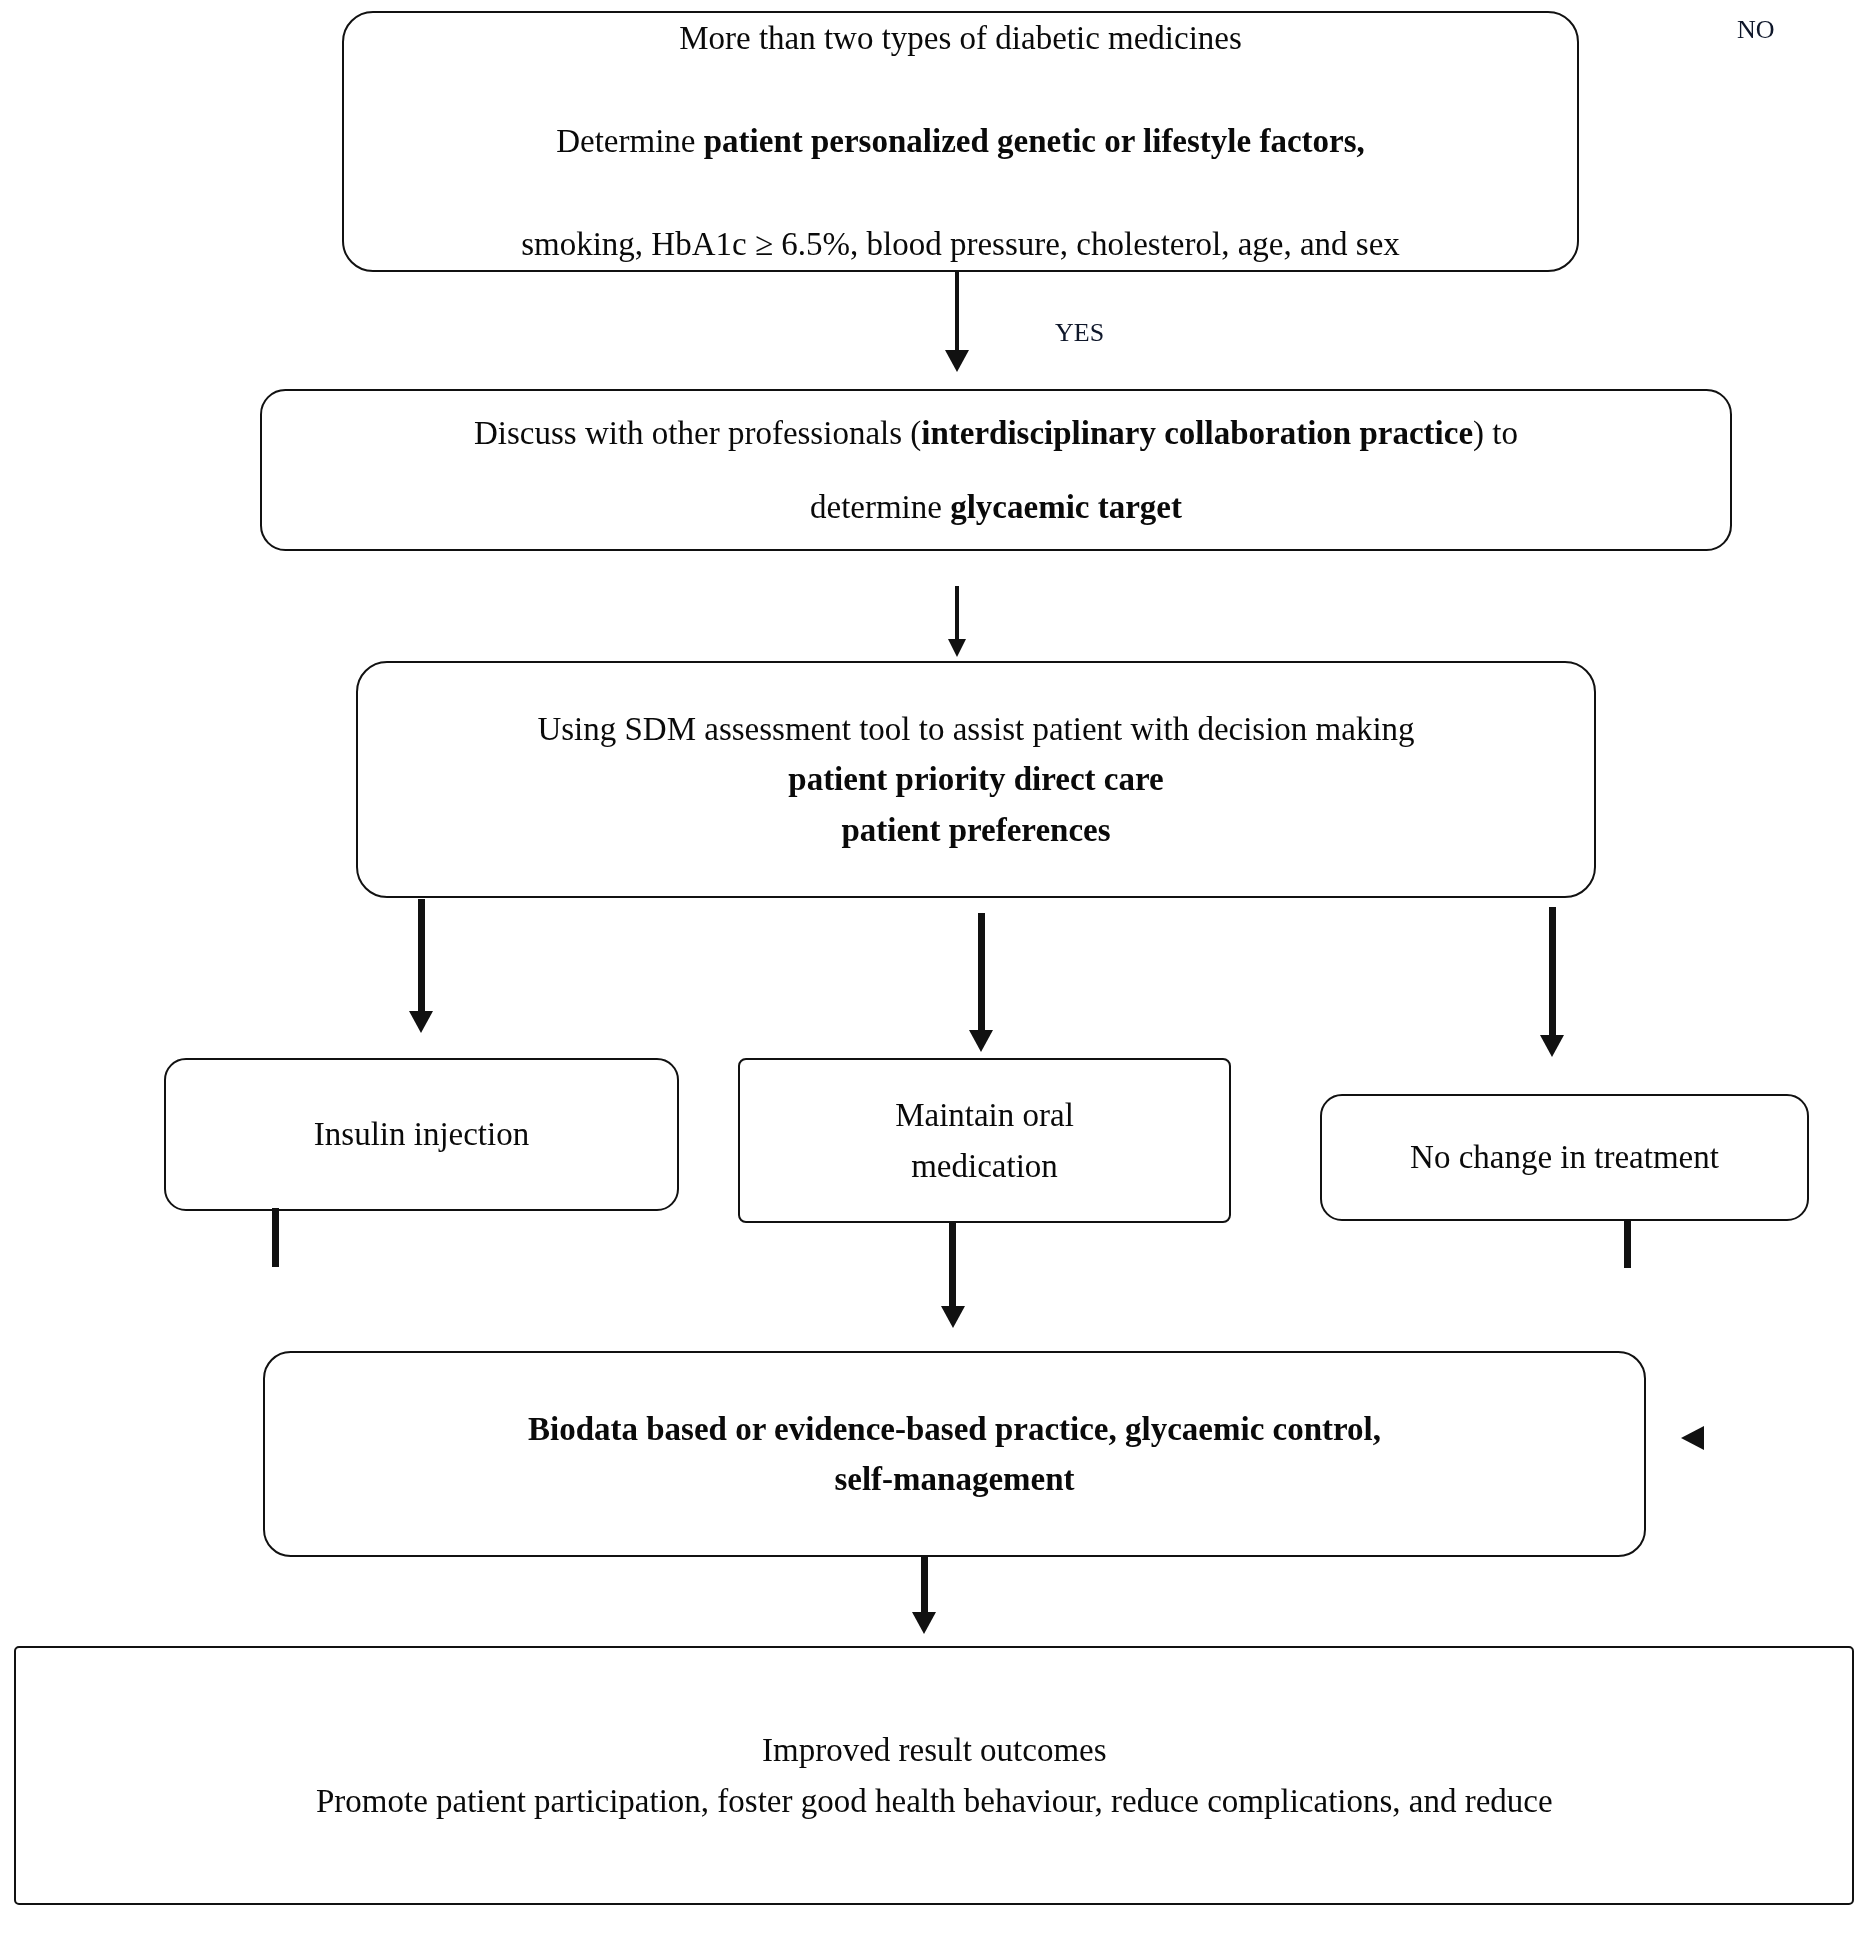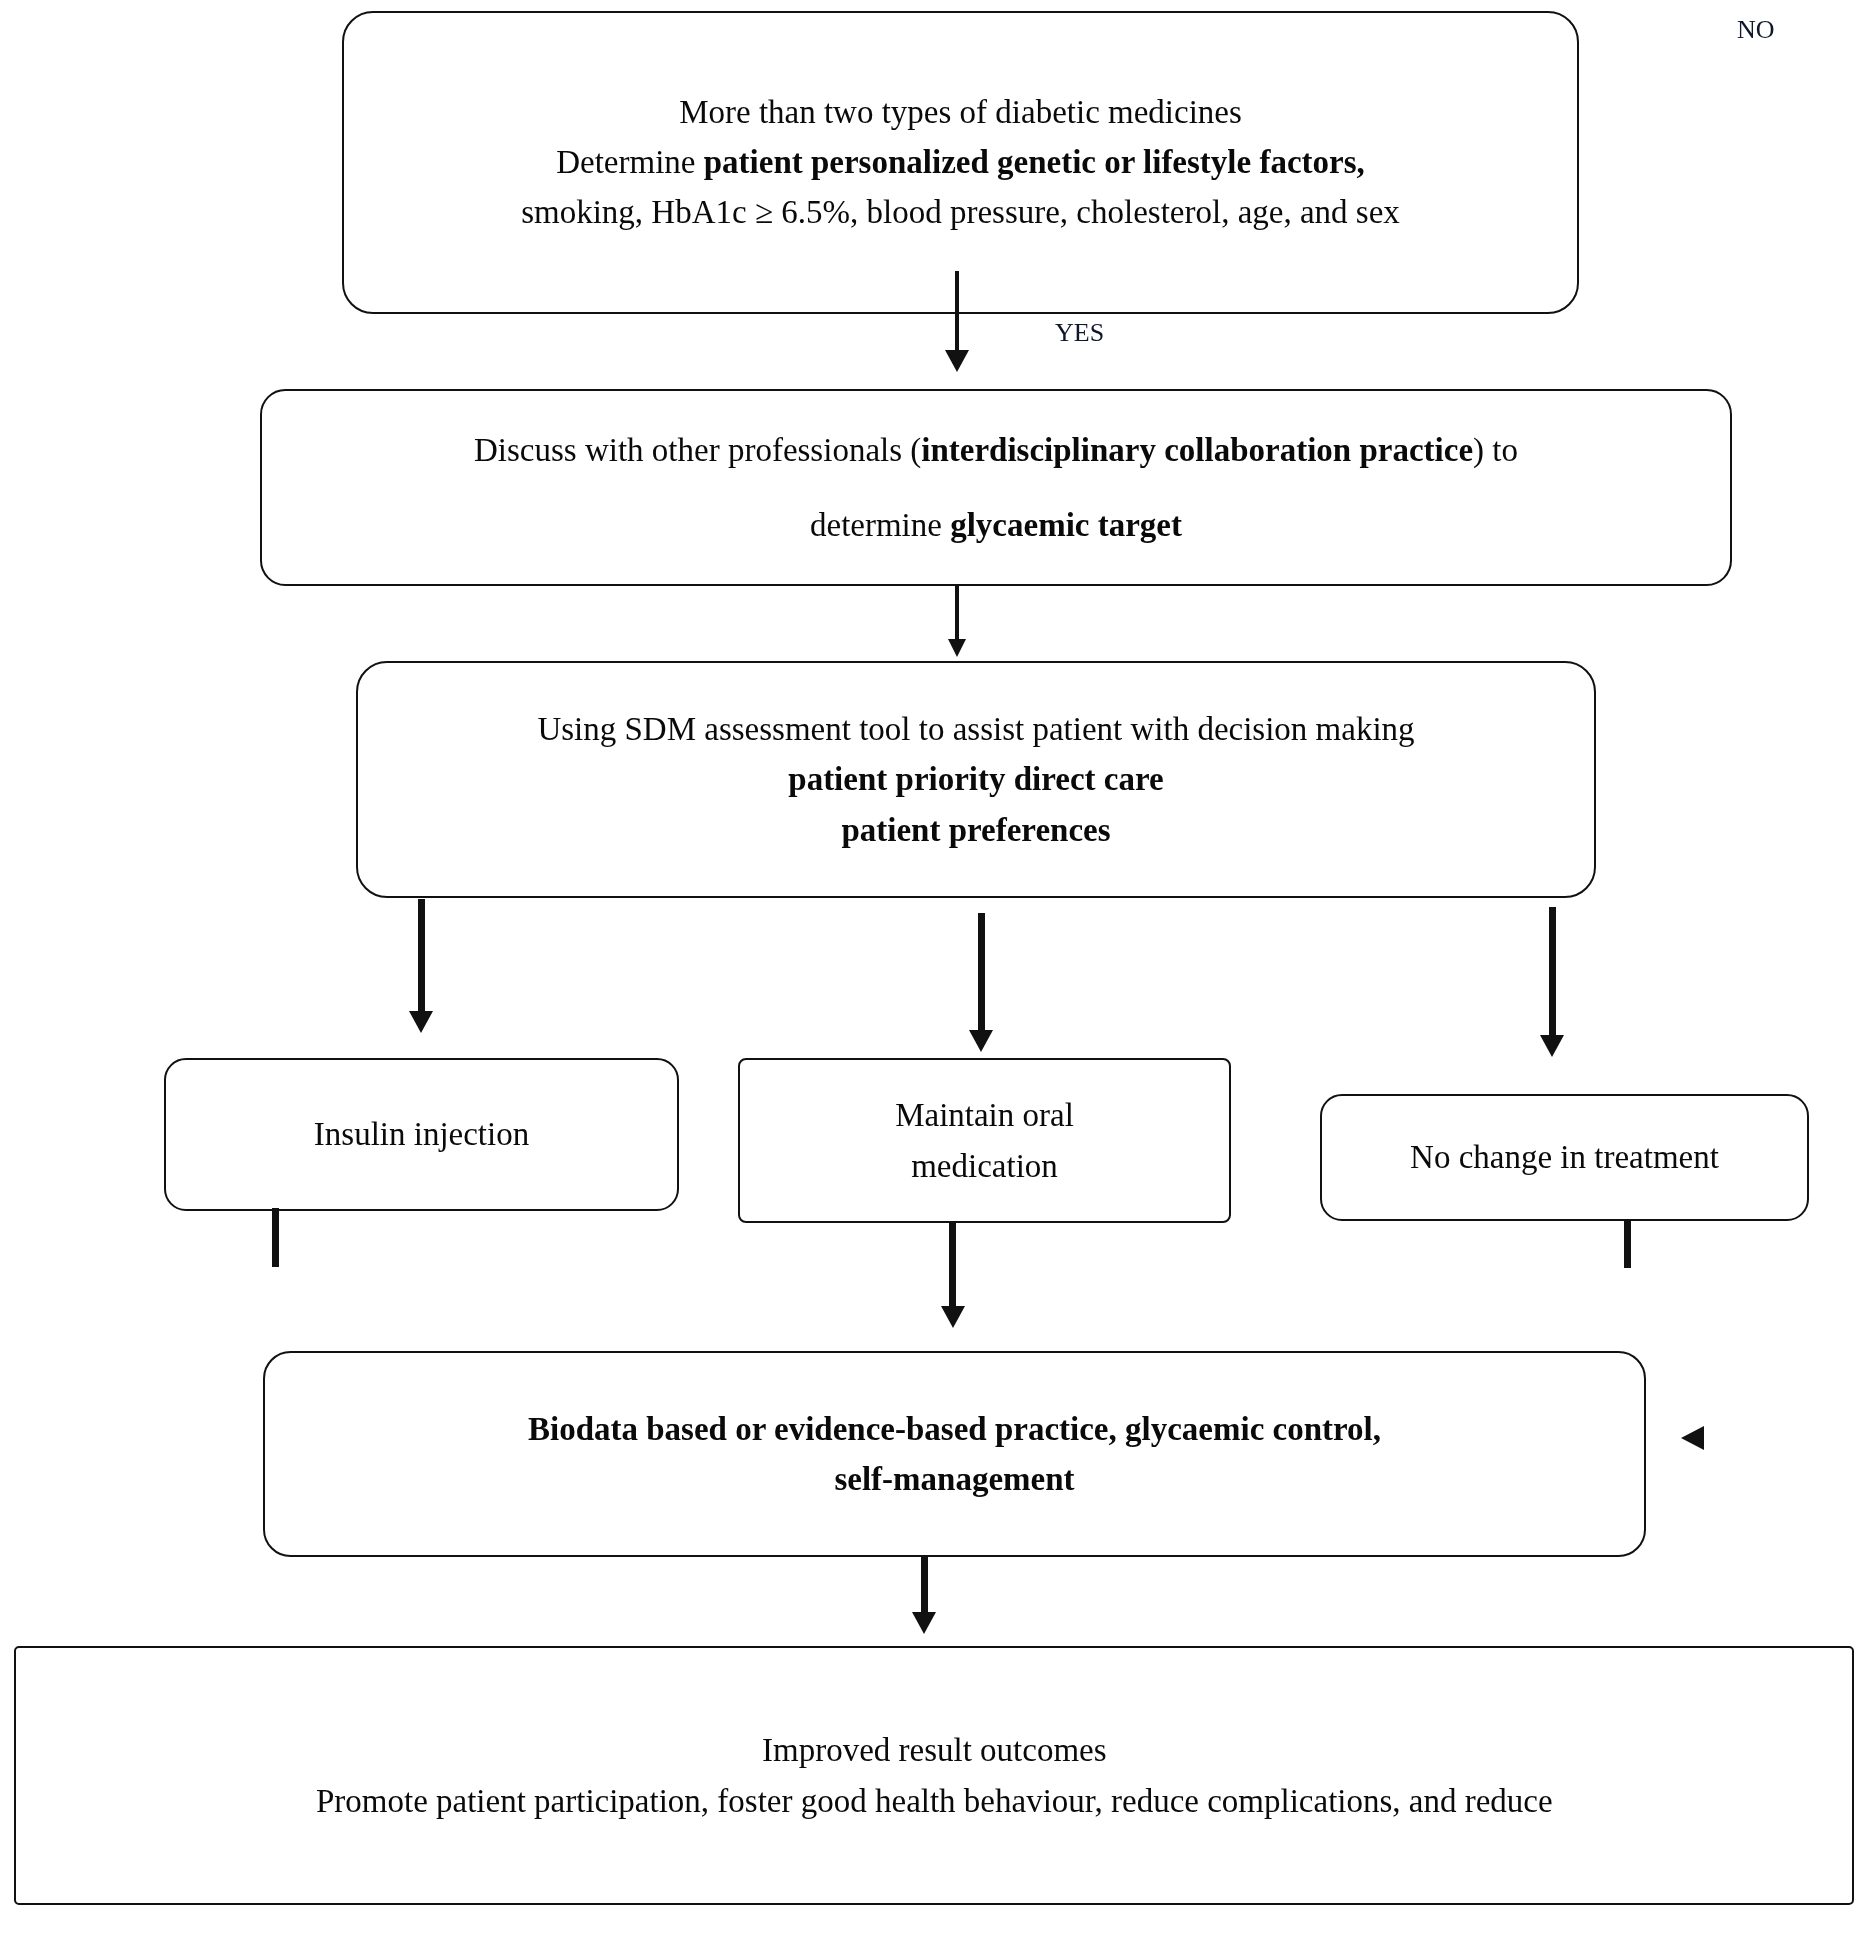--- a/index.html
+++ b/index.html
@@ -16,22 +16,22 @@
     align-items:center;
     justify-content:center;
     text-align:center;
     line-height:1.52;
     color:#0a0a0a;
   }
   .node .ln{display:block;white-space:nowrap;}
   .b{font-weight:bold;}
 
   
-  #n-assess  {left:342px;  top:10.6px;   width:1237px; height:303px;  border-radius:31px; font-size:33px;}
-  #n-discuss {left:260px;  top:389px;  width:1472px; height:197px;  border-radius:25.4px; font-size:33px;gap:24px;}
+  #n-assess  {left:342px;  top:10.6px;   width:1237px; height:261px;  border-radius:31px; font-size:33px;justify-content:space-between;}
+  #n-discuss {left:260px;  top:389px;  width:1472px; height:162px;  border-radius:25.4px; font-size:33px;gap:24px;}
   #n-sdm     {left:356px;  top:661px; width:1240px; height:237px;  border-radius:31px; font-size:33px;text-align:right;}
   #n-insulin {left:164px;  top:1058px; width:515px;  height:153px;  border-radius:22px; font-size:33px;}
   #n-oral    {left:738px; top:1058px; width:493px;  height:165px;  border-radius:8px; font-size:33px;}
   #n-nochange{left:1320px; top:1094px; width:489px;  height:127px;  border-radius:22px; font-size:33px;}
   #n-biodata {left:263px;  top:1351px; width:1383px; height:206px;  border-radius:27.6px; font-size:33px;}
   #n-outcome {left:14.3px;   top:1646px; width:1840px; height:259px;  border-radius:5px; font-size:33px;}
 
   
   .seg{position:absolute;background:#111;}
   .vseg{width:4.2px;}

